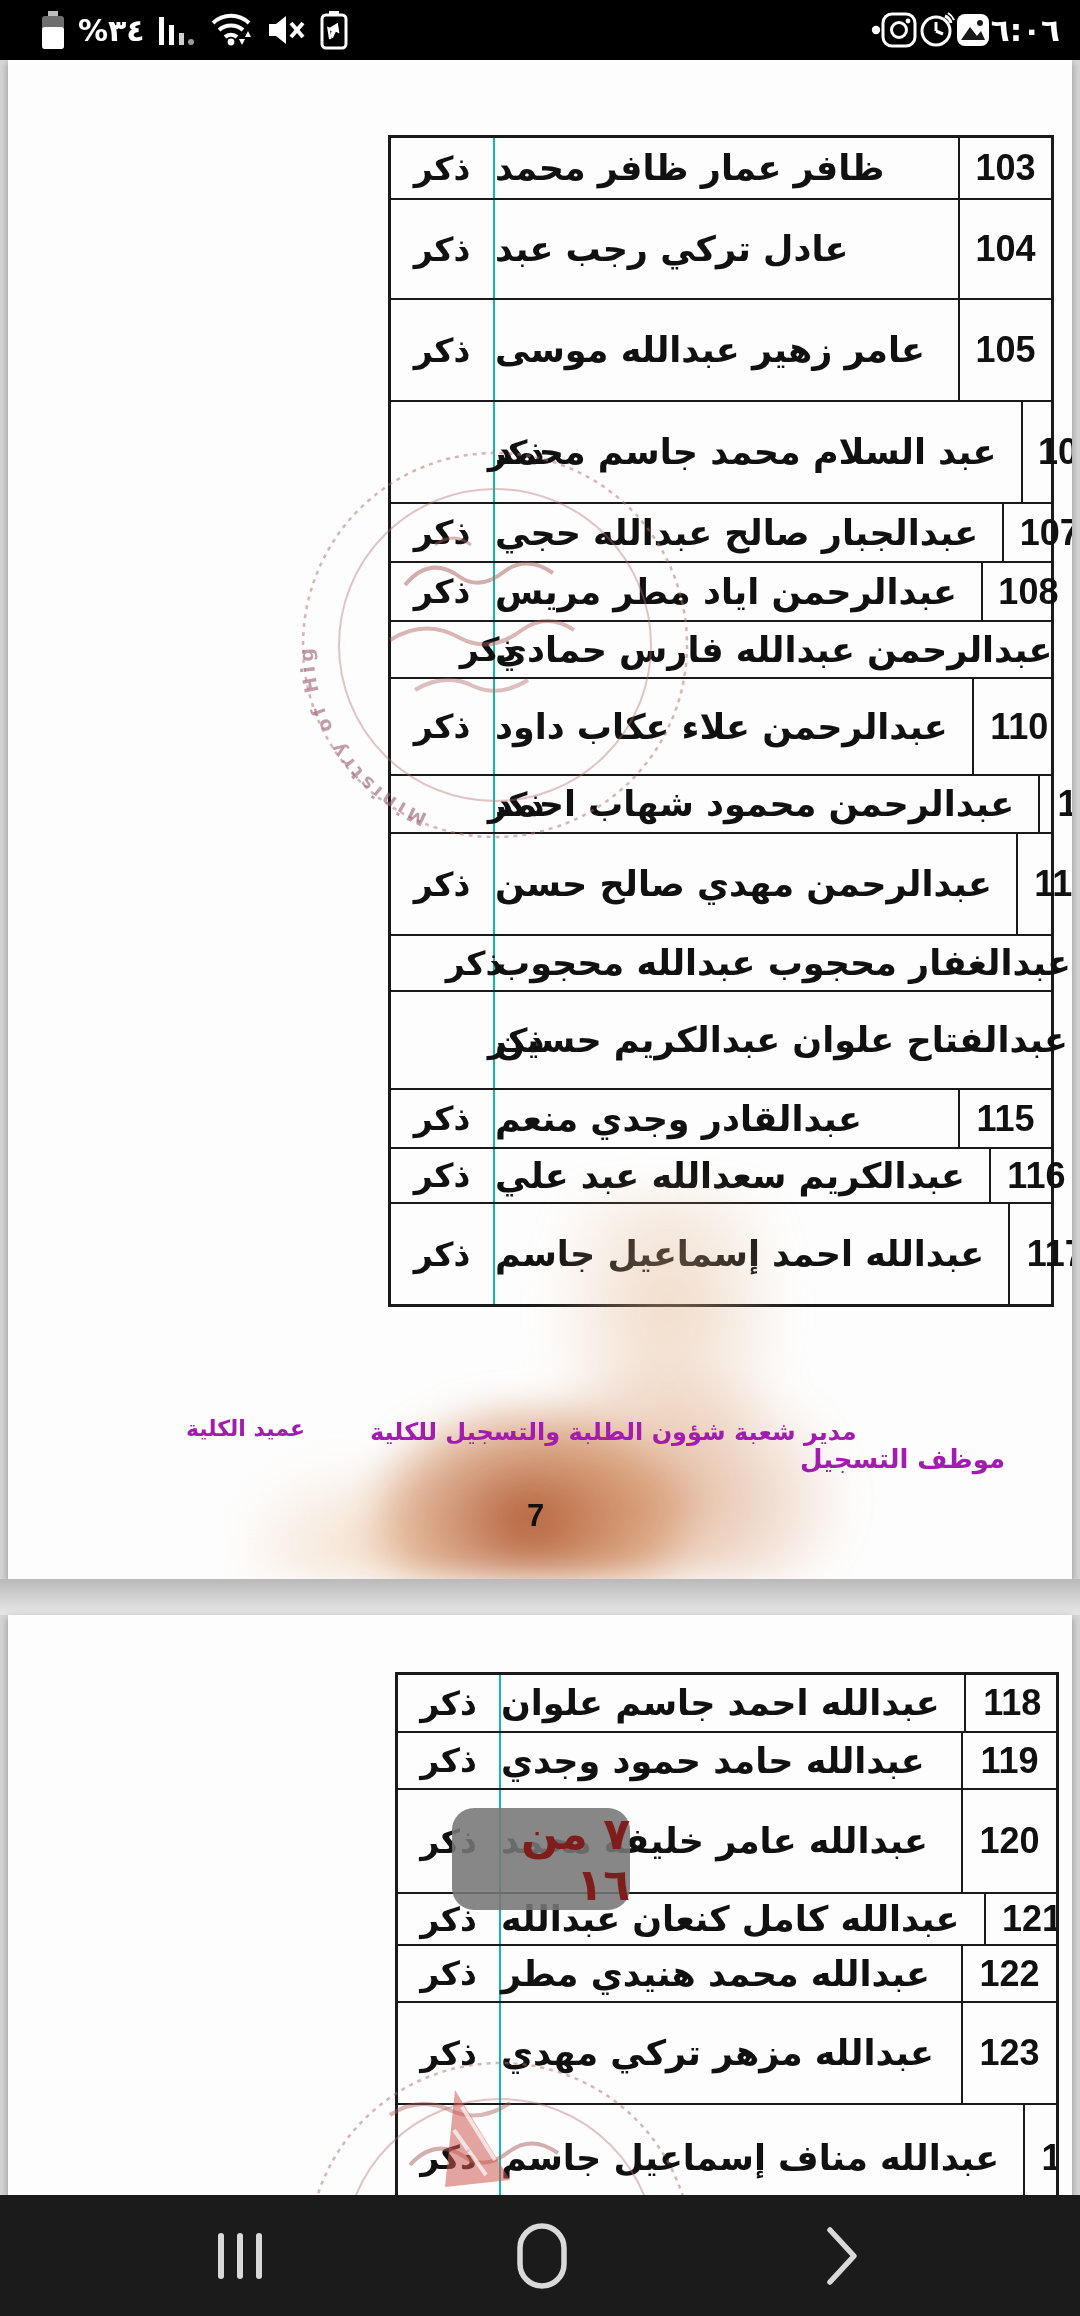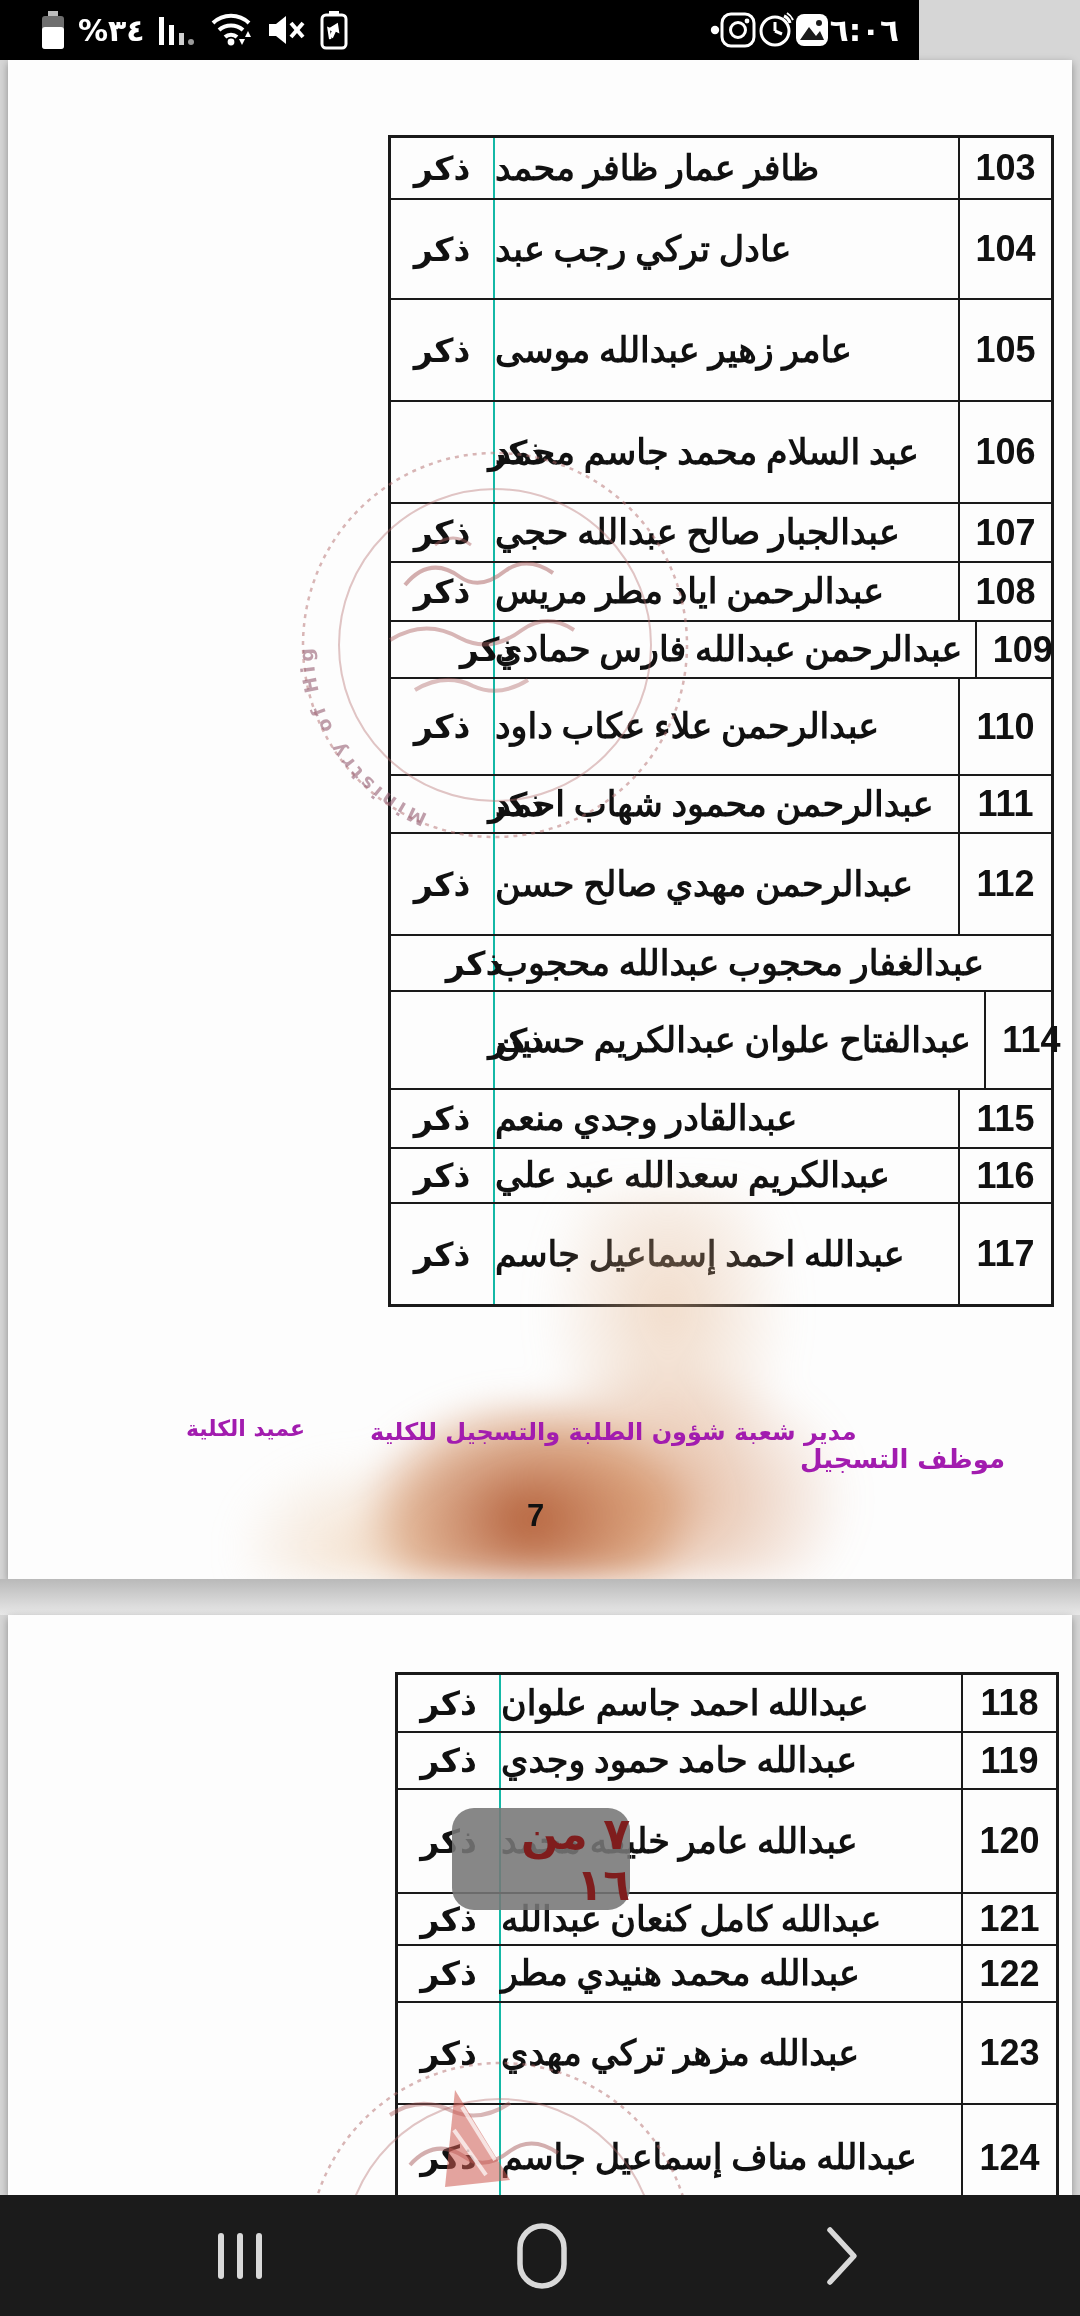--- a/index.html
+++ b/index.html
@@ -1,19 +1,19 @@
 <!DOCTYPE html>
 <html lang="ar"><head>
 <meta charset="utf-8">
 <style>
   html,body{margin:0;padding:0;background:#000;}
   .screen{position:relative;width:1080px;height:2316px;overflow:hidden;
           background:#d6d6d6;font-family:"DejaVu Sans",sans-serif;}
   
-  .status-bar{position:absolute;left:0;top:0;width:919px;height:60px;background:#000;z-index:30;}
+  .status-bar{position:absolute;left:0;top:0;width:1080px;height:60px;background:#000;z-index:30;}
   .sb-left{position:absolute;left:40px;top:0;height:60px;display:flex;align-items:center;gap:12px;}
   .sb-right{position:absolute;right:20px;top:0;height:60px;display:flex;align-items:center;gap:0;}
   .sb-text{color:#fff;font-size:30px;font-weight:bold;letter-spacing:1px;}
   .sb-time{color:#fff;font-size:31px;font-weight:bold;}
   .sb-icon{display:flex;align-items:center;justify-content:center;}
   
   .page{position:absolute;left:8px;width:1064px;background:#fdfdfd;overflow:hidden;
         box-shadow:0 3px 8px rgba(0,0,0,0.35);}
   .page1{top:60px;height:1519px;}
   .page-gap{position:absolute;left:0;top:1579px;width:1080px;height:36px;
@@ -23,22 +23,22 @@
   .doc-table{position:absolute;border:3px solid #1a1a1a;background:transparent;z-index:2;}
   .t1{left:380px;top:75px;width:660px;}
   .t2{left:387px;top:57px;width:658px;height:523px;overflow:hidden;}
   .row{display:grid;border-bottom:2px solid #1a1a1a;}
   .t1 .row{grid-template-columns:104px 1fr 93px;}
   .t2 .row{grid-template-columns:103px 1fr 95px;}
   .t1 div.row:last-of-type{border-bottom:none;}
   .cell{display:flex;align-items:center;color:#111;}
   .gender{border-right:2px solid #14b8a6;justify-content:center;}
   .gender-text{font-size:33px;font-weight:bold;position:relative;z-index:4;}
-  .name{direction:rtl;text-align:right;padding-right:13px;font-size:35px;font-weight:bold;
-        white-space:nowrap;overflow:visible;position:relative;z-index:2;justify-content:flex-end;font-family:Liberation Serif, serif;}
+  .name{direction:rtl;text-align:right;padding-right:24px;font-size:35px;font-weight:bold;
+        white-space:nowrap;overflow:visible;position:relative;z-index:2;justify-content:flex-end;}
   .num{border-left:2px solid #1a1a1a;justify-content:center;
        font-family:"Liberation Sans",sans-serif;font-size:36px;font-weight:bold;}
   
   .t1 div.row:nth-of-type(1){height:60px}.t1 div.row:nth-of-type(2){height:98px}
   .t1 div.row:nth-of-type(3){height:100px}.t1 div.row:nth-of-type(4){height:100px}
   .t1 div.row:nth-of-type(5){height:57px}.t1 div.row:nth-of-type(6){height:57px}
   .t1 div.row:nth-of-type(7){height:55px}.t1 div.row:nth-of-type(8){height:95px}
   .t1 div.row:nth-of-type(9){height:56px}.t1 div.row:nth-of-type(10){height:100px}
   .t1 div.row:nth-of-type(11){height:54px}.t1 div.row:nth-of-type(12){height:96px}
   .t1 div.row:nth-of-type(13){height:57px}.t1 div.row:nth-of-type(14){height:53px}

